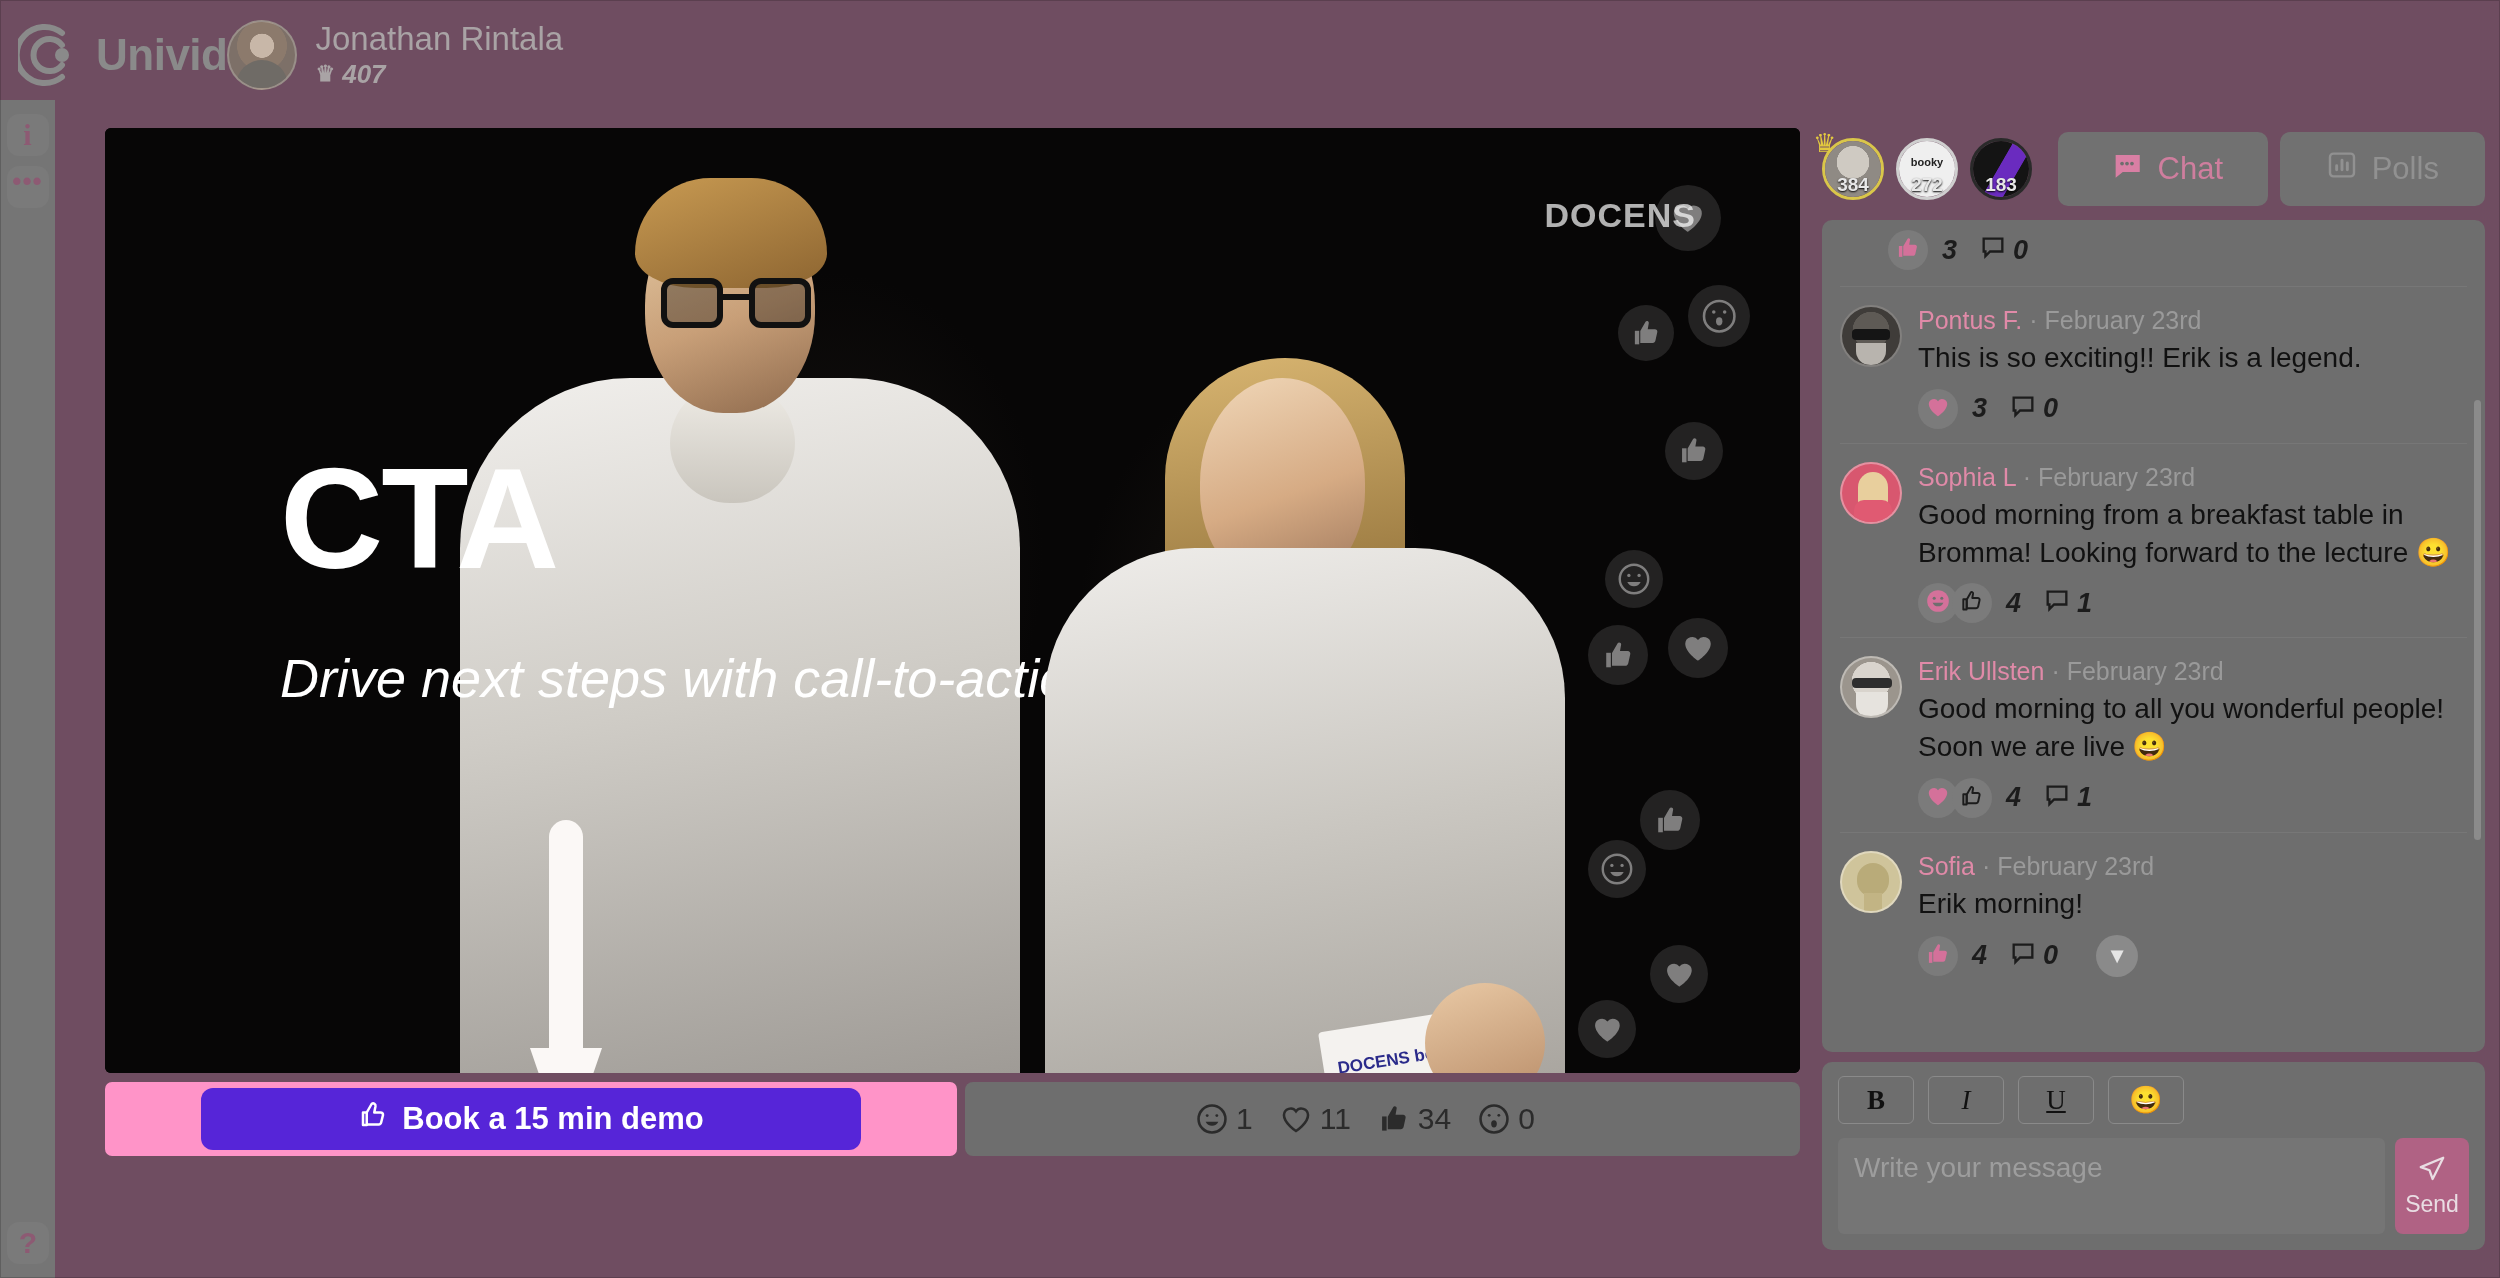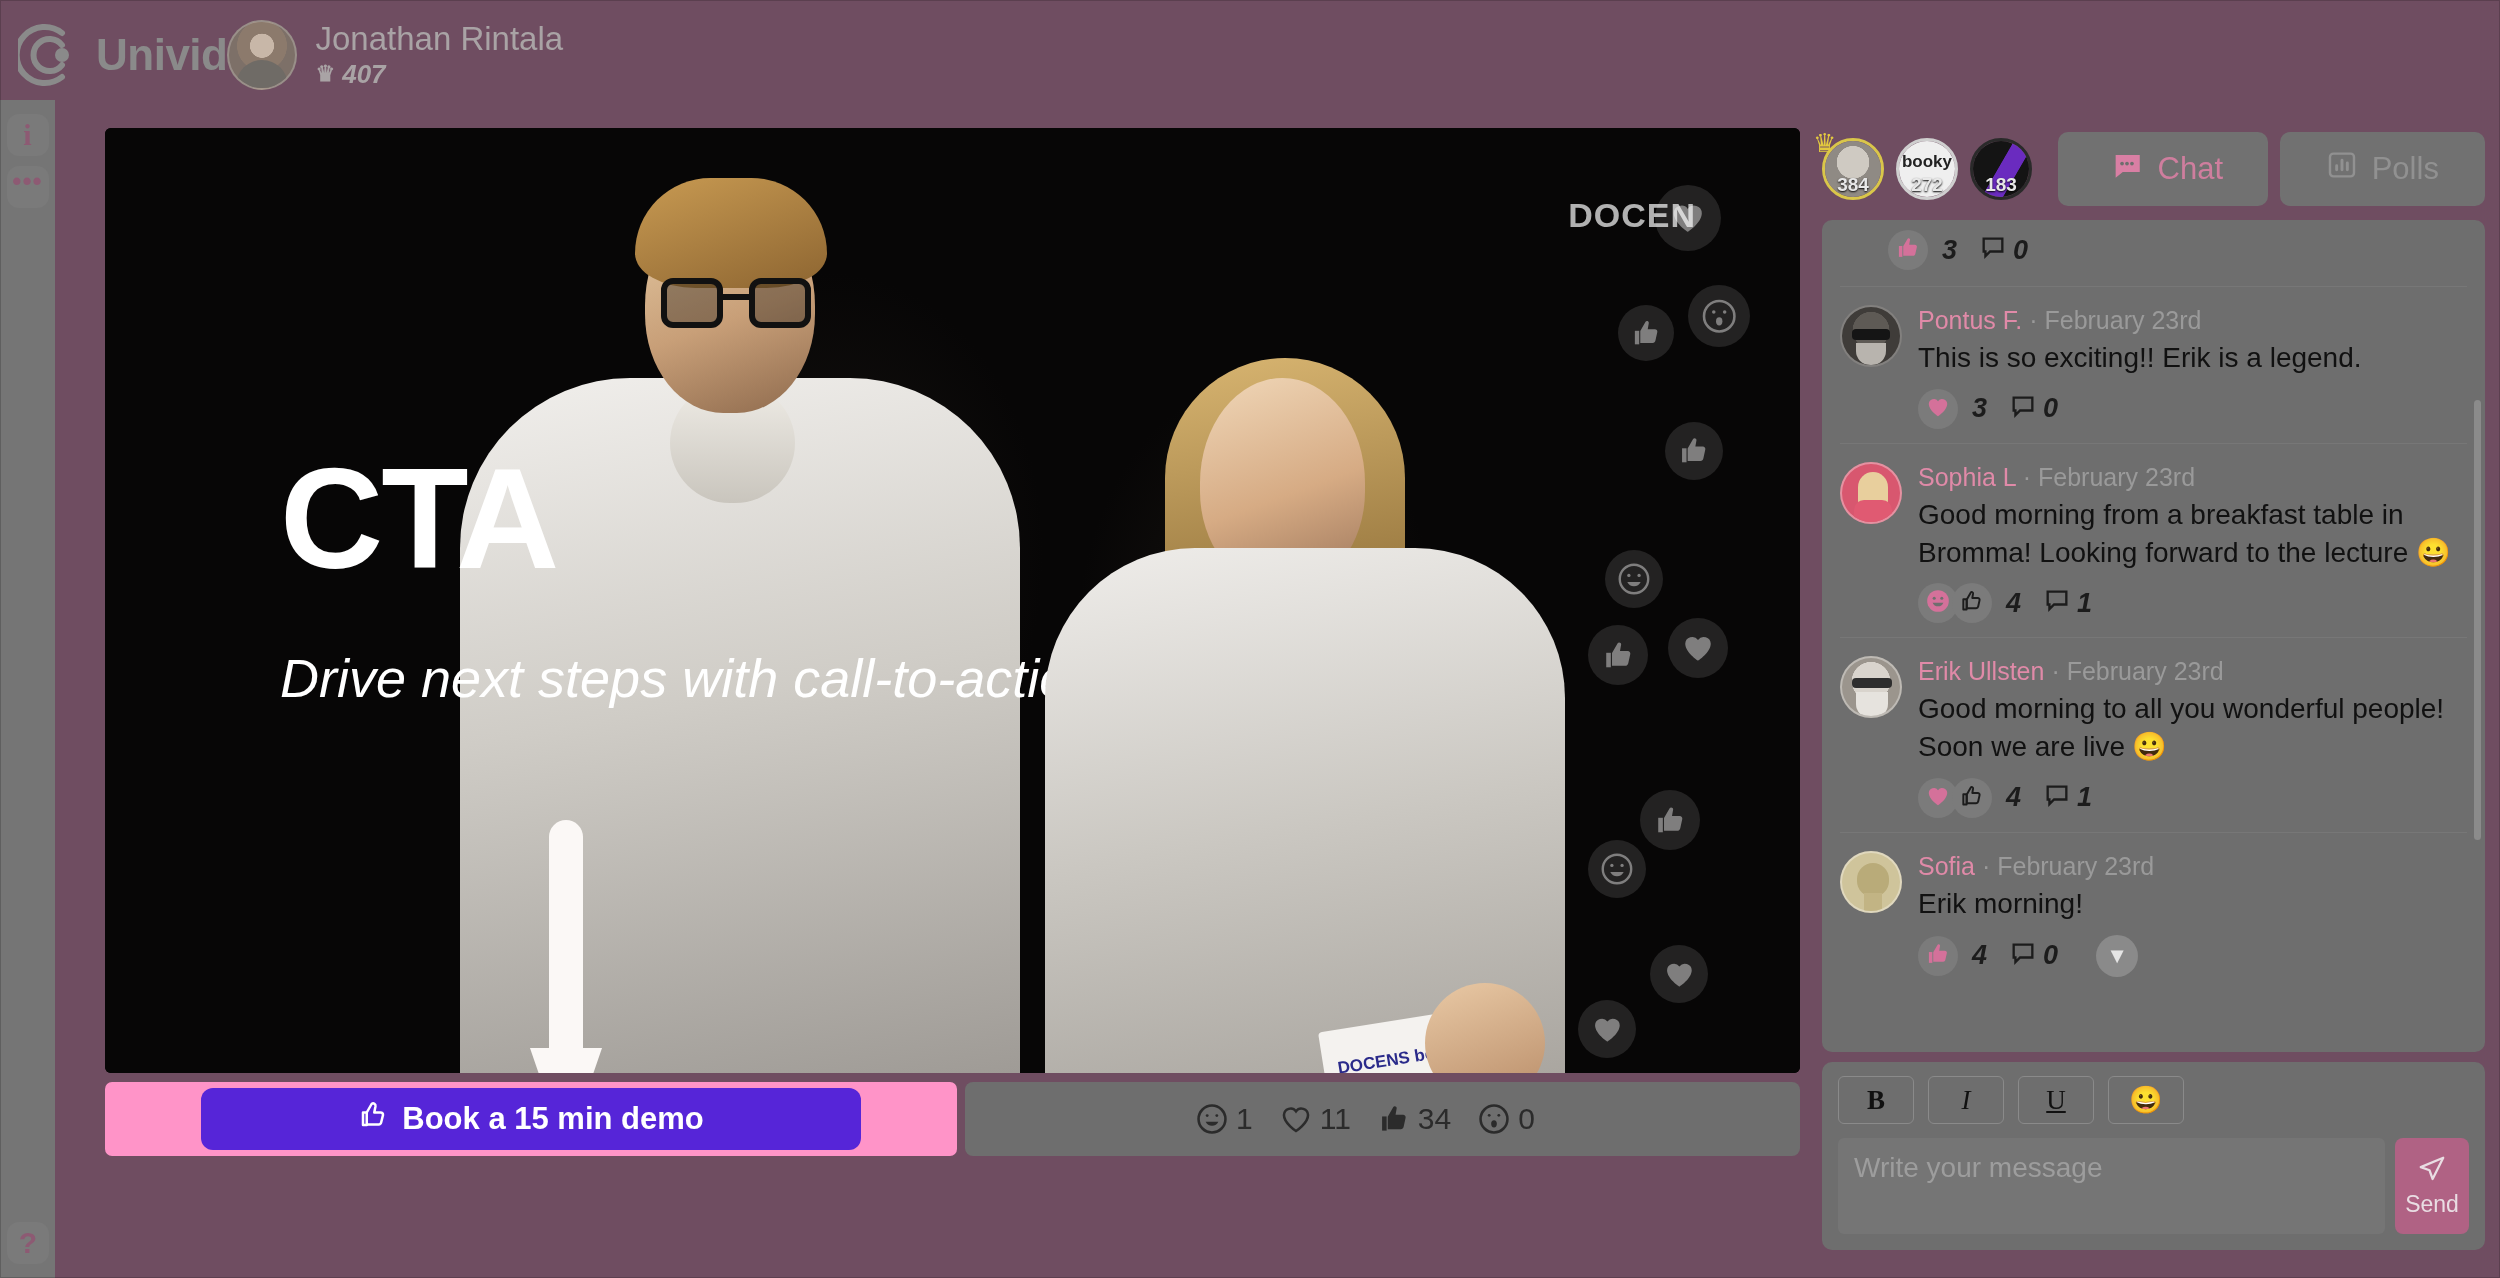--- a/index.html
+++ b/index.html
@@ -351,21 +351,21 @@
     <div class="p1-body"></div>
     <div class="p1-neck"></div>
     <div class="p1-head"></div>
     <div class="p1-hair"></div>
     <div class="p1-glass">
         <i></i>
         <b></b>
         <i></i>
       </div>
 
-    <div class="watermark">DOCEN</div>
+    <div class="watermark">DOCENS</div>
 
     <div class="cta-title">CTA</div>
     <div class="cta-sub">Drive next steps with call-to-action buttons</div>
     <div class="cta-arrow">
       <div class="shaft"></div>
         <div class="head"></div>
     </div>
 
     <div id="bubbles">
         <div class="bubble" style="left: 1550px; top: 57px; width: 66px; height: 66px;">
@@ -497,21 +497,21 @@
 
     <div class="chat-head">
       <div class="viewer-av crowned">
         <span class="crown-deco">♛</span>
         <div class="ring"></div>
         <div class="pic" style="background:radial-gradient(circle at 50% 38%,#cfcac2 0 36%,#8f8a84 37% 100%)"></div>
         <div class="cnt">384</div>
       </div>
       <div class="viewer-av">
         <div class="ring" style="border-color:#cfcfcf"></div>
-        <div class="pic" style="background:#efefef;display:flex;align-items:center;justify-content:center;font-size:17px;font-weight:700;color:#222;padding-bottom:14px">
+        <div class="pic" style="background:#efefef;display:flex;align-items:center;justify-content:center;font-size:11px;font-weight:700;color:#222;padding-bottom:14px">
           <span>booky</span>
         </div>
         <div class="cnt">272</div>
       </div>
       <div class="viewer-av">
         <div class="ring" style="border-color:#2a2a2a"></div>
         <div class="pic" style="background:linear-gradient(120deg,#141414 0 46%,#6a2bbf 47% 70%,#141414 71% 100%)"></div>
         <div class="cnt">183</div>
       </div>
 

